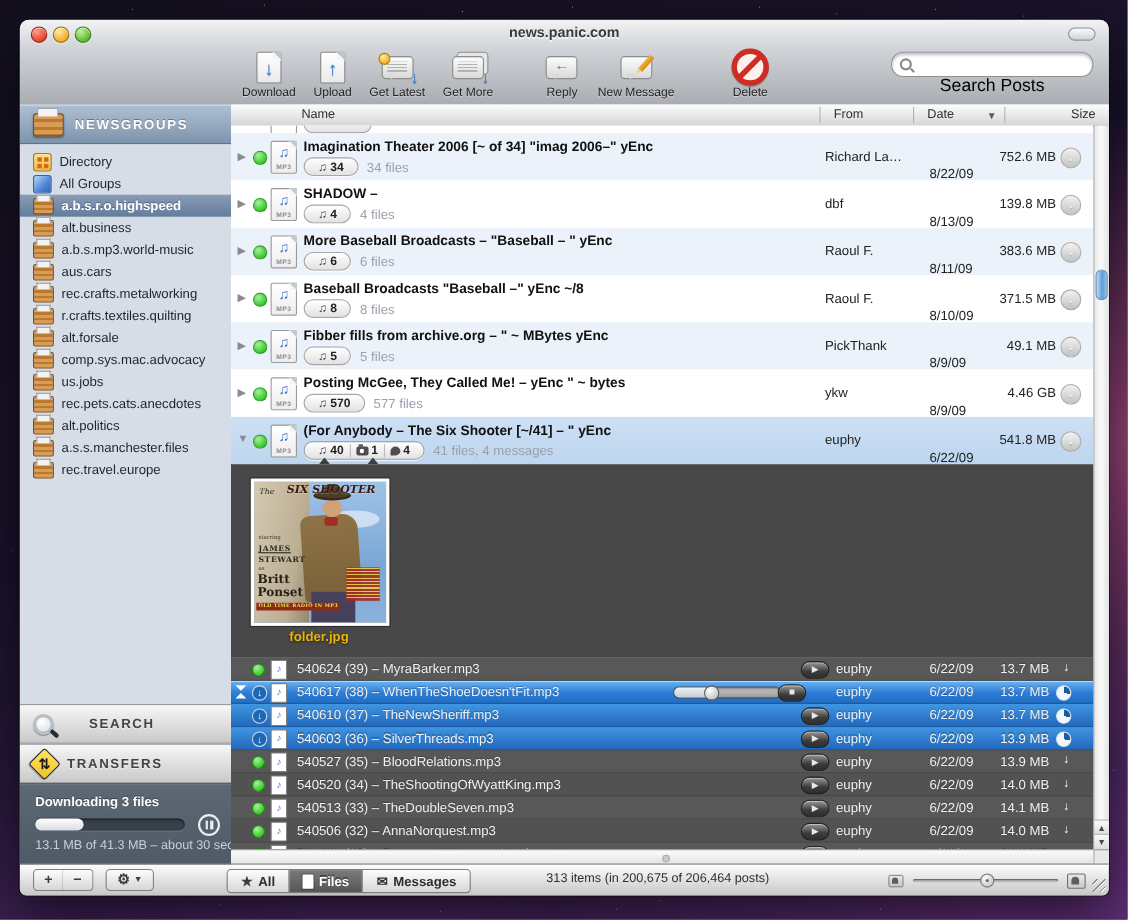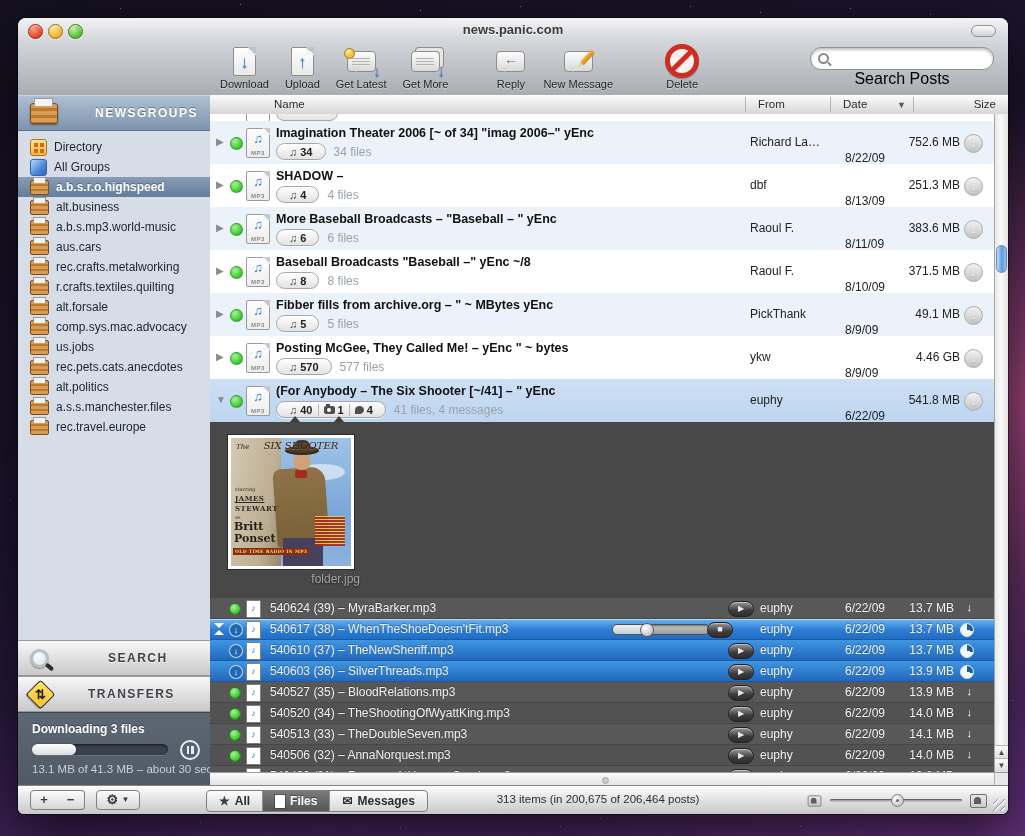--- a/index.html
+++ b/index.html
@@ -52,21 +52,21 @@
   .del-ic{width:24px;height:24px;border-radius:50%;border:5px solid #cd2d22;background:radial-gradient(circle at 35% 30%,#ffd9d4,#f2restore 0);background:#fff0ee;position:relative;box-shadow:inset 0 1px 1px rgba(255,255,255,.6),0 1px 1px rgba(0,0,0,.3);}
   .del-ic:after{content:'';position:absolute;left:-3px;top:9px;width:30px;height:5px;background:#cd2d22;transform:rotate(-45deg);}
   .search-wrap{margin-left:auto;margin-right:14px;display:flex;flex-direction:column;align-items:center;margin-top:5px;}
   .search-pill{width:182px;height:21px;border-radius:11px;background:#fff;border:1px solid #8f9398;box-shadow:inset 0 2px 3px rgba(0,0,0,.25);position:relative;}
   .mag{position:absolute;left:7px;top:5px;width:7px;height:7px;border:2px solid #8a8a8a;border-radius:50%;}
   .mag:after{content:'';position:absolute;left:7px;top:8px;width:5px;height:2px;background:#8a8a8a;transform:rotate(45deg);border-radius:1px;}
   
   .sidebar{position:absolute;left:0;top:77px;width:192px;bottom:28px;background:#d6dde6;border-right:1px solid #7d7d7d;}
   .sb-band{position:absolute;left:0;right:0;height:36px;display:flex;align-items:center;gap:10px;padding-left:12px;box-sizing:border-box;
     background:linear-gradient(#f7f7f7,#c9c9c9);border-top:1px solid #9b9b9b;border-bottom:1px solid #989898;}
-  .sb-band .bt{font-size:12px;font-weight:bold;letter-spacing:1.5px;color:#3f434a;text-shadow:0 1px 0 rgba(255,255,255,.6);margin-left:27px;}
+  .sb-band .bt{font-size:12px;font-weight:bold;letter-spacing:1.5px;color:#3f434a;text-shadow:0 1px 0 rgba(255,255,255,.6);}
   .sb-news{top:0;background:linear-gradient(#aebfd3,#7e94ad);border-top:1px solid #c8d4e2;border-bottom:1px solid #5f7392;}
   .sb-news .bt{color:#fff;text-shadow:0 -1px 0 rgba(0,0,0,.35);}
   .sb-search{top:545px;gap:32px;}
   .sb-transfers{top:581px;}
   .sb-items{position:absolute;left:0;right:0;top:42px;}
   .sb-item{height:20px;display:flex;align-items:center;gap:7px;padding-left:12px;font-size:12px;color:#1d2330;white-space:nowrap;}
   .sb-item.sel{background:linear-gradient(#8a9cb5,#627d9d);color:#fff;font-weight:bold;text-shadow:0 -1px 0 rgba(0,0,0,.3);}
   .crate-big{width:26px;height:19px;border-radius:3px;border:1px solid #7c4d1c;position:relative;flex:0 0 auto;
     background:repeating-linear-gradient(#d99c55 0 4px,#b97a30 4px 7px);box-shadow:0 1px 2px rgba(0,0,0,.4);}
   .crate-big:before{content:'';position:absolute;left:3px;top:-6px;width:17px;height:7px;background:#f4f4f4;border:1px solid #9a9a9a;border-bottom:none;border-radius:1px;}
@@ -133,31 +133,31 @@
   .thumb{position:absolute;left:18px;top:13px;width:120px;height:128px;border:3px solid #fff;box-shadow:0 0 0 1px #2a2a2a;overflow:hidden;background:linear-gradient(#9fc3e8,#7aa6d6 60%,#8cb2de);font-family:"DejaVu Serif",serif;}
   .p-cloud{position:absolute;right:6px;top:26px;width:46px;height:16px;border-radius:50%;background:rgba(255,255,255,.55);box-shadow:-18px 10px 0 -2px rgba(255,255,255,.4);}
   .p-wall{position:absolute;left:0;top:0;bottom:0;width:50px;background:linear-gradient(100deg,#d4c9b2,#bcae92 70%,#93866a);}
   .p-man{position:absolute;left:44px;top:30px;width:52px;height:78px;background:linear-gradient(#8f7347,#7a6038);border-radius:8px 14px 4px 4px;transform:rotate(-4deg);}
   .p-legs{position:absolute;left:52px;top:100px;width:40px;height:28px;background:#46405a;}
   .p-head{position:absolute;left:62px;top:16px;width:18px;height:16px;border-radius:50%;background:#cfa27a;}
   .p-hat{position:absolute;left:54px;top:8px;width:34px;height:9px;border-radius:50%;background:#4e3c28;box-shadow:inset 0 -2px 0 rgba(0,0,0,.3);}
   .p-hat:before{content:'';position:absolute;left:9px;top:-6px;width:16px;height:9px;border-radius:6px 6px 0 0;background:#4e3c28;}
   .p-scarf{position:absolute;left:64px;top:32px;width:12px;height:8px;background:#a32d20;border-radius:2px;}
   .p-the{position:absolute;left:5px;top:5px;font-size:7px;font-style:italic;color:#2a2520;}
-  .p-title{position:absolute;left:26px;top:3px;width:88px;font-size:10px;font-weight:normal;font-style:italic;color:#3a1a10;line-height:10px;text-align:center;text-shadow:0 1px 0 rgba(255,255,255,.25);}
+  .p-title{position:absolute;left:26px;top:3px;width:88px;font-size:10px;font-weight:bold;font-style:italic;color:#3a1a10;line-height:10px;text-align:center;text-shadow:0 1px 0 rgba(255,255,255,.25);}
   .p-starring{position:absolute;left:4px;top:48px;font-size:5px;color:#3a3428;}
   .p-n1{position:absolute;left:4px;top:56px;font-size:7px;font-weight:bold;color:#2e2a22;letter-spacing:.5px;text-decoration:underline;}
   .p-n2{position:absolute;left:4px;top:66px;font-size:7px;font-weight:bold;color:#2e2a22;letter-spacing:.5px;}
   .p-as{position:absolute;left:4px;top:76px;font-size:5px;color:#3a3428;}
   .p-b1{position:absolute;left:3px;top:82px;font-size:11px;font-weight:bold;color:#241f18;}
   .p-b2{position:absolute;left:3px;top:94px;font-size:11px;font-weight:bold;color:#241f18;}
   .p-banner{position:absolute;left:2px;top:110px;font-size:4.5px;font-weight:bold;color:#f0df4e;background:#8a2a18;padding:1px 2px;letter-spacing:.3px;}
   .p-red{position:absolute;right:6px;top:78px;width:30px;height:30px;background:#a32d20;opacity:.9;
     background-image:repeating-linear-gradient(rgba(240,223,78,.9) 0 1px,#a32d20 1px 3px);}
-  .p-label{position:absolute;left:10px;top:150px;width:140px;text-align:right;font-size:12px;font-weight:normal;color:#a3a3a3;text-shadow:0 1px 2px rgba(0,0,0,.6);}
+  .p-label{position:absolute;left:10px;top:150px;width:140px;text-align:center;font-size:12px;font-weight:bold;color:#eab308;text-shadow:0 1px 2px rgba(0,0,0,.6);}
   
   .files{position:absolute;left:192px;top:580px;width:784px;height:174px;overflow:hidden;background:#4f4f4f;}
   .frow{position:relative;height:20px;border-bottom:1px solid #474747;background:#585858;font-size:12px;color:#f1f1f1;}
   .frow.alt{background:#525252;}
   .frow.queued{background:linear-gradient(#3f96e1,#2268bd);border-bottom:1px solid #1d5aa6;}
   .frow.active{background:linear-gradient(#6ab5f5,#2e7cd4 55%,#1f6ec6);border-bottom:1px solid #1d5aa6;box-shadow:inset 0 1px 0 rgba(255,255,255,.5);}
   .hourglass{position:absolute;left:4px;top:4px;width:10px;height:12px;}
   .hourglass .ht{position:absolute;top:0;left:0;border-left:5px solid transparent;border-right:5px solid transparent;border-top:5px solid #fff;}
   .hourglass .hb{position:absolute;bottom:0;left:0;border-left:5px solid transparent;border-right:5px solid transparent;border-bottom:5px solid #fff;}
   .fdot{position:absolute;left:19px;top:5px;width:10px;height:10px;border-radius:50%;background:radial-gradient(circle at 35% 30%,#a9f0a0,#4ed43e 55%,#26a818);border:1px solid rgba(0,60,0,.5);}
@@ -443,21 +443,21 @@
         <span class="seg">
                   <span class="note">♫</span>
                   <b>4</b>
                 </span>
 
       </span>
       <span class="gfiles">4 files</span>
     </div>
     <span class="gfrom">dbf</span>
     <span class="gdate">8/13/09</span>
-    <span class="gsize">251.3 MB</span>
+    <span class="gsize">139.8 MB</span>
     <span class="gcircle">↓</span>
 
   </div>
           <div class="grow stripe">
     <span class="disc">▶</span>
     <span class="gdot"></span>
     <span class="mp3doc">
               <i class="fold"></i>
               <span class="nte">♫</span>
               <span class="lbl">MP3</span>

